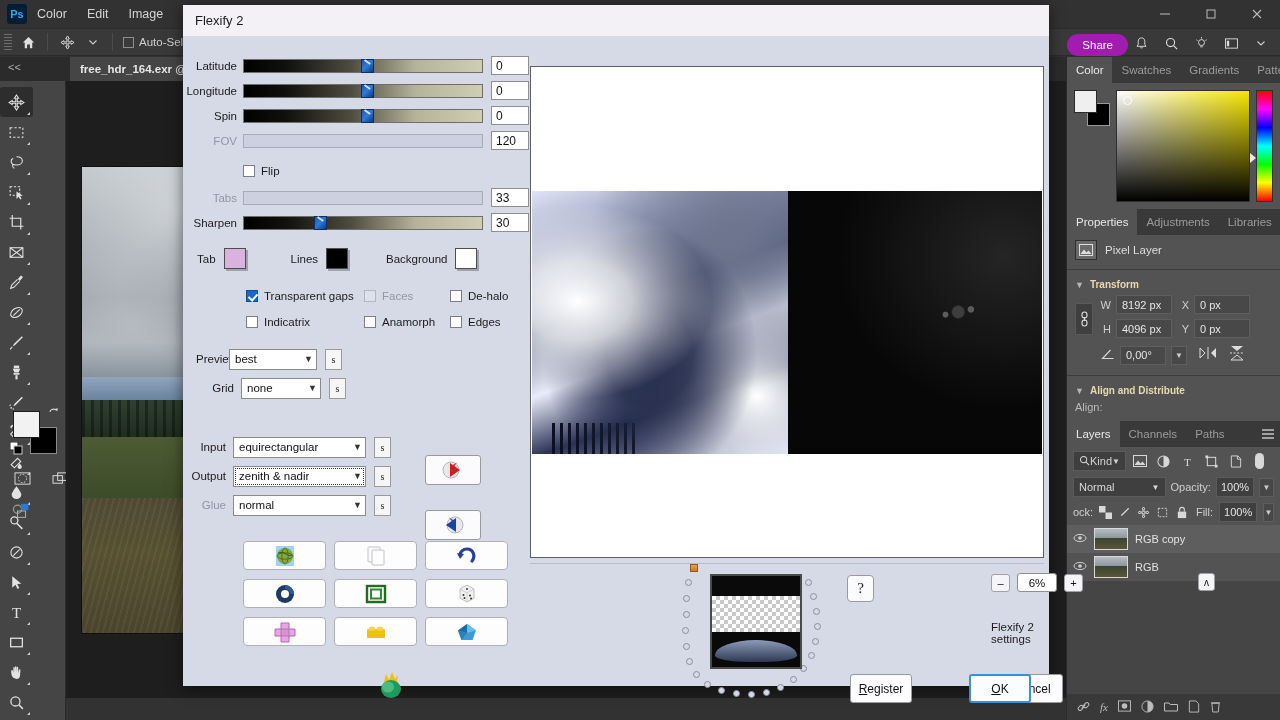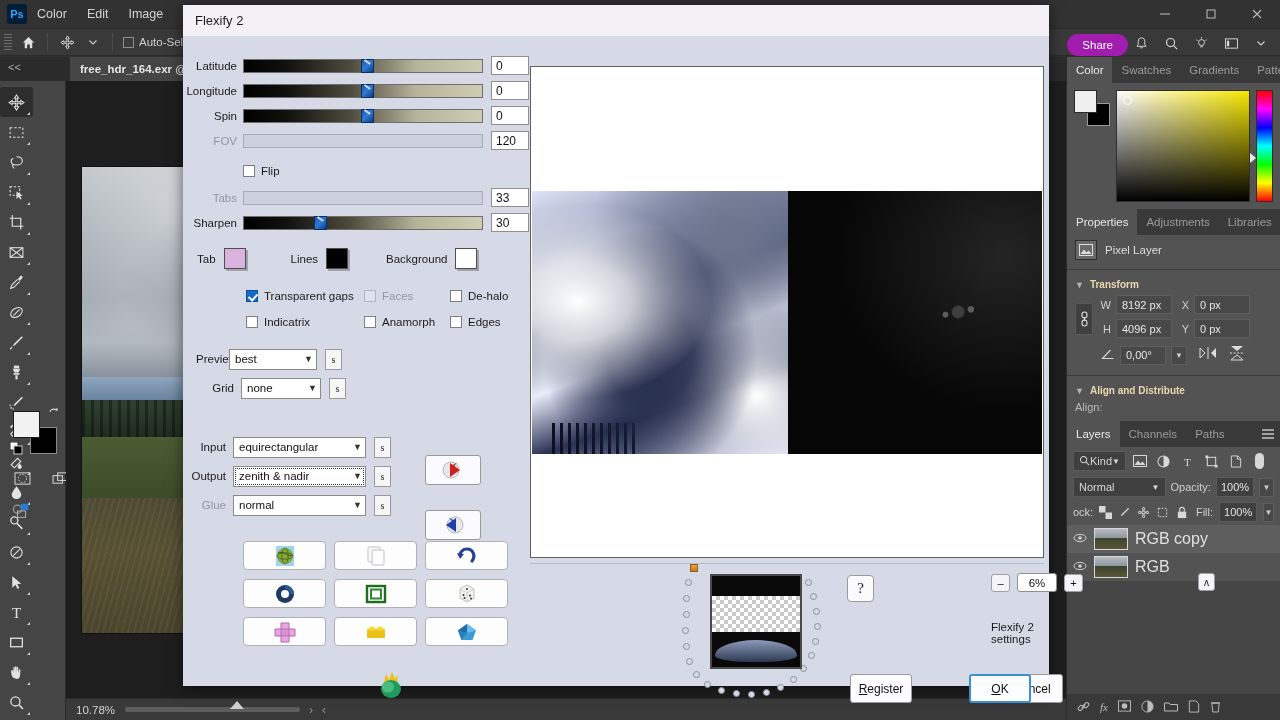--- a/index.html
+++ b/index.html
@@ -182,21 +182,21 @@
   .small-lbl { color:#cfcfcf; font-size:11px; }
   .pct-box { background:#3f3f3f;border:1px solid #5a5a5a;height:20px;color:#e2e2e2;font-size:11px;
              display:flex;align-items:center;padding:0 4px;min-width:38px; }
   .lock-row { display:flex;align-items:center;gap:6px;padding:3px 6px; }
   .layer-item { display:flex;align-items:center;gap:7px;height:28px;padding:0 6px; }
   .layer-item.selected { background:#5e5e5e; }
   .eye { width:14px;color:#cfcfcf;font-size:11px;text-align:center; }
   .layer-thumb { width:34px;height:22px;border:1px solid #d8d8d8;overflow:hidden;position:relative;background:#4a5564; }
   .layer-thumb .s { position:absolute;left:0;top:0;width:100%;height:45%;background:linear-gradient(#b6bcc2,#8e959c); }
   .layer-thumb .g { position:absolute;left:0;bottom:0;width:100%;height:55%;background:linear-gradient(#3a4530,#5a5538); }
-  .layer-name { color:#e2e2e2; font-size:16px; }
+  .layer-name { color:#e2e2e2; font-size:11px; }
   .panel-footer { position:absolute; bottom:0; left:0; width:214px; height:26px; background:#393939;
                   display:flex; align-items:center; gap:10px; padding-left:10px; color:#bdbdbd; font-size:11px; }
 
   
   #flexify {
     position:absolute; left:183px; top:5px; width:866px; height:681px;
     background:#d6d9e6; box-shadow:0 2px 14px rgba(0,0,0,.55);
     font-family:"Liberation Sans", sans-serif;
   }
   .fx-title { height:31px; background:#f4f1f6; display:flex; align-items:center; padding-left:12px;
@@ -613,28 +613,20 @@
     <div class="canvas-doc">
       <div class="photo-sky"></div>
       <div class="photo-mtn"></div>
       <div class="photo-trees"></div>
       <div class="photo-grass"></div>
       <div class="photo-field"></div>
       <div class="photo-bar"></div>
     </div>
   </div>
 
-  <div class="ps-statusbar">
-    <div class="zoom-val">10.78%</div>
-    <div class="sb-track">
-        <div class="sb-thumb"></div>
-      </div>
-    <div class="sb-arrow">›</div>
-    <div class="sb-arrow">‹</div>
-  </div>
 
   <div class="ps-right">
 
     <div class="panel-tabs">
       <div class="panel-tab active">Color</div>
       <div class="panel-tab">Swatches</div>
       <div class="panel-tab">Gradients</div>
       <div class="panel-tab">Patterns</div>
 
     </div>

